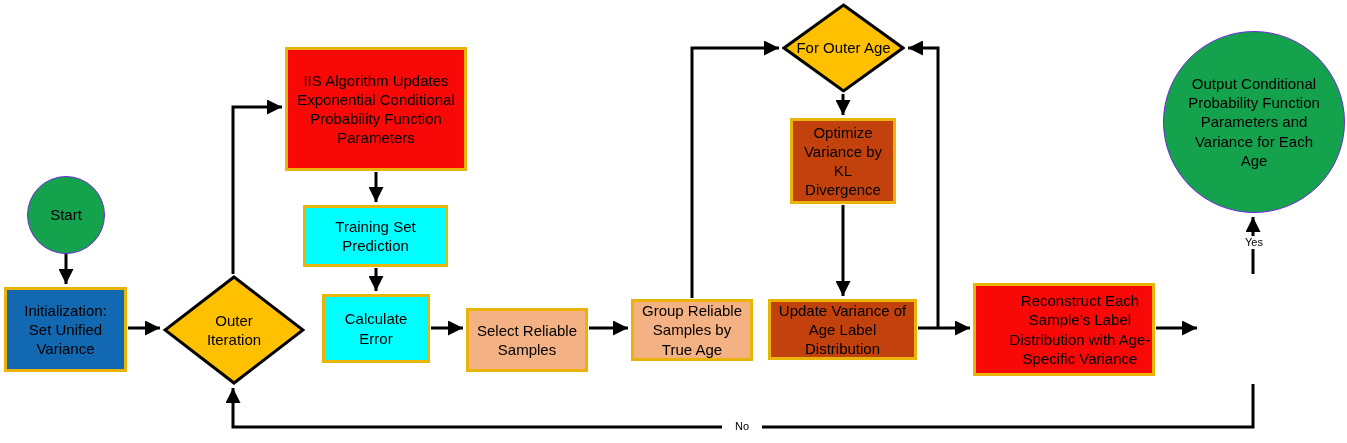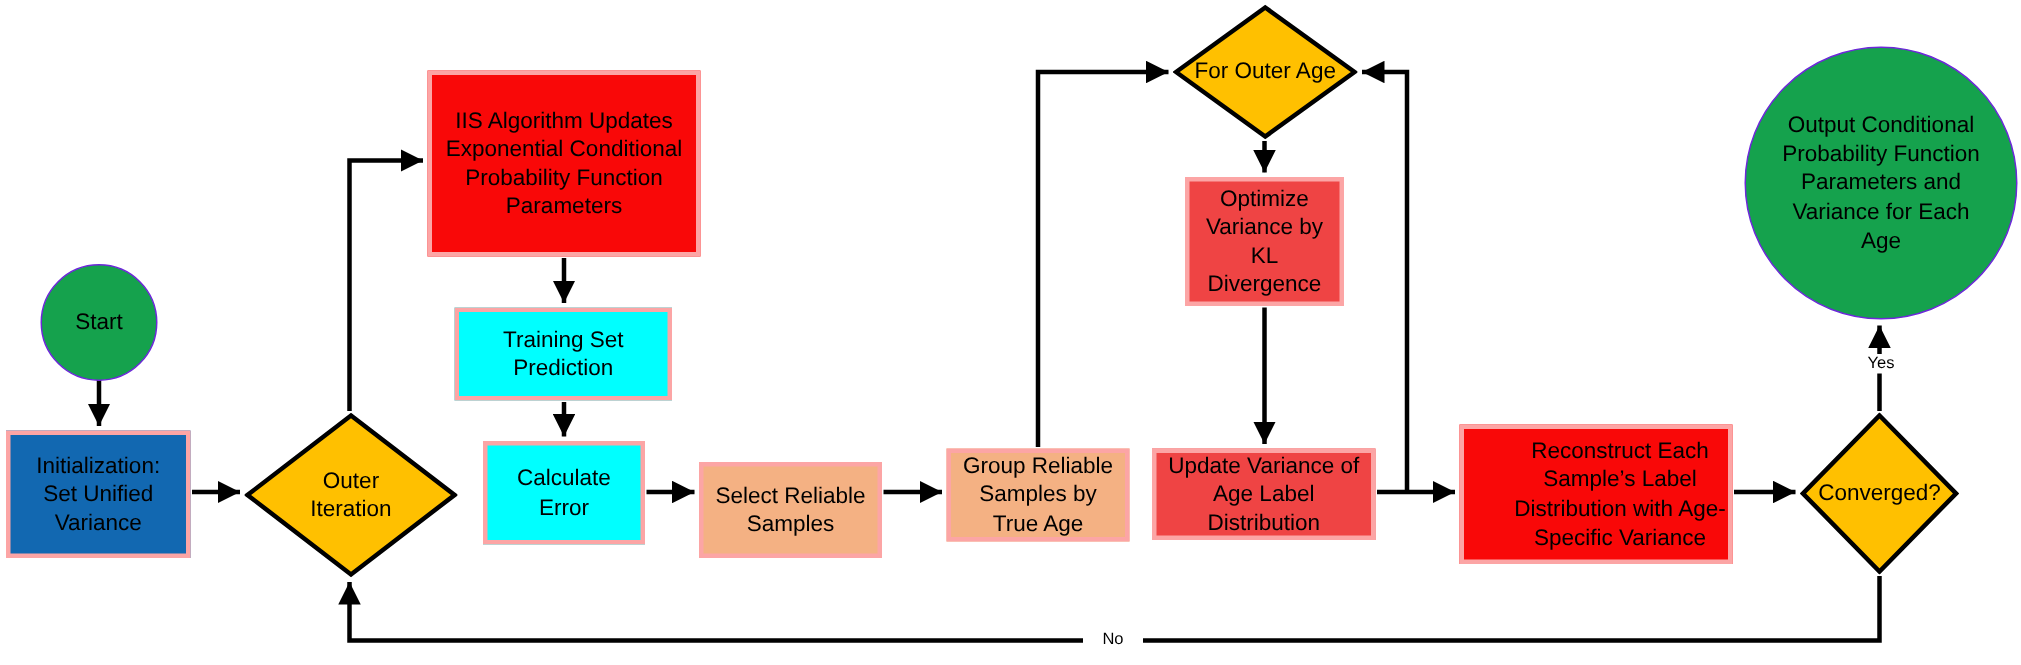--- a/index.html
+++ b/index.html
@@ -13,31 +13,31 @@
   }
   #edges{position:absolute;left:0;top:0;width:1347px;height:443px;}
   .node{
     position:absolute;
     display:flex;align-items:center;justify-content:center;
     text-align:center;
     font-size:15px;line-height:1.27;
     white-space:pre-line;
     box-sizing:border-box;
   }
-  .rect{border:3px solid #fca5a5;}
+  .rect{border:3px solid #eab308;}
   .circle{border:1px solid #6d28d9;border-radius:50%;}
   .diamond{border:none;}
   .diamond svg{position:absolute;left:0;top:0;width:100%;height:100%;}
   .diamond .lbl{position:relative;z-index:1;}
   .c-green{background:#15A24D;}
   .c-dkblue{background:#1268B1;}
   .c-red{background:#F90808;}
   .c-cyan{background:#00FFFF;}
   .c-tan{background:#F4B183;}
-  .c-ltblue{background:#ef4444;}
+  .c-ltblue{background:#c2410c;}
   .edge-label{
     position:absolute;
     background:#ffffff;
     font-size:11px;line-height:1;
     text-align:center;
     padding:1px 2px;
     z-index:2;
   }
 </style>
 </head>
@@ -136,26 +136,20 @@
 Distribution</span>
   </div>
 
   <div class="node rect c-red" style="left:973px;top:283px;width:182px;height:93px;padding-left:32px;">
     <span class="lbl">Reconstruct Each
 Sample’s Label
 Distribution with Age-
 Specific Variance</span>
   </div>
 
-  <div class="node diamond" style="left:1200px;top:275px;width:106px;height:108px;">
-    <svg viewBox="0 0 106 108">
-      <polygon points="53,2 104,54 53,106 2,54" fill="#FFC000" stroke="#000" stroke-width="3"></polygon>
-    </svg>
-    <span class="lbl">Converged?</span>
-  </div>
 
   <div class="node circle c-green" style="left:1163px;top:31px;width:182px;height:182px;">
     <span class="lbl">Output Conditional
 Probability Function
 Parameters and
 Variance for Each
 Age</span>
   </div>
 
   <div class="edge-label" style="left:1234px;top:236px;width:36px;">Yes</div>

